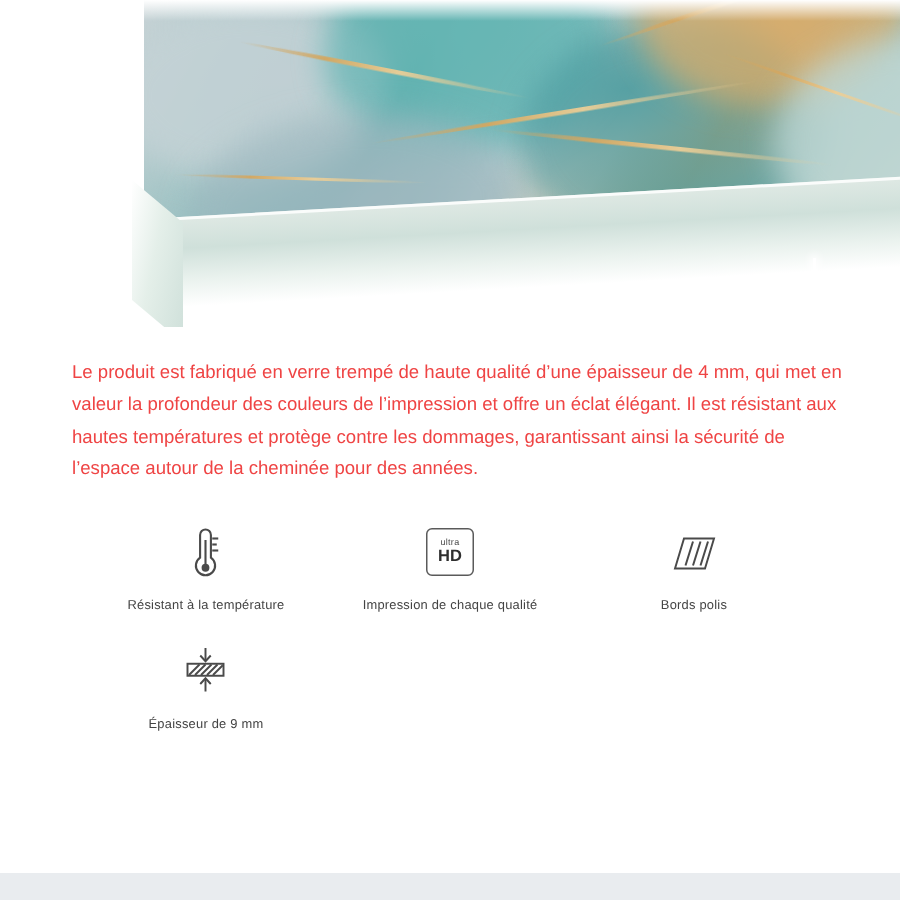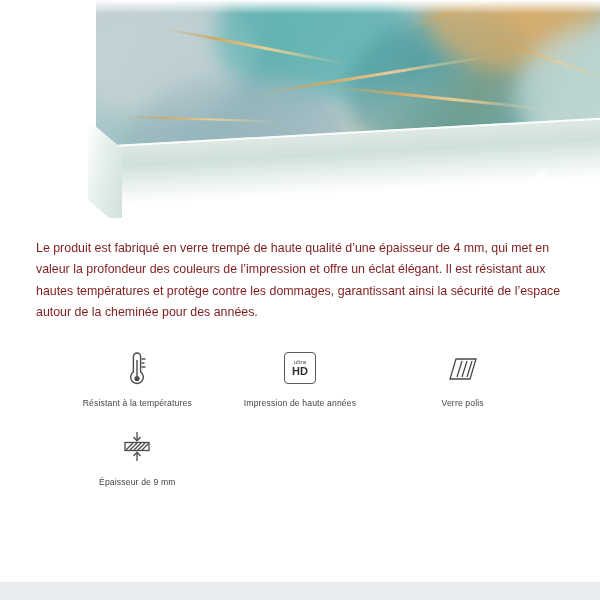--- a/index.html
+++ b/index.html
@@ -131,22 +131,23 @@
     margin: 16px 0 0 0;
     letter-spacing: 0.1px;
   }
   .headline .line2 {
     display: block;
   }
   .body-copy {
     margin-top: 20px;
     font-size: 12.4px;
     line-height: 1.72;
-    color: #7f1d1d;
+    color: #ef4444;
     max-width: 528px;
+    margin-left: 12px;
   }
 
   
   .features {
     margin-top: 22px;
     display: grid;
     grid-template-columns: repeat(3, 1fr);
     row-gap: 16px;
     padding: 0 20px;
   }
@@ -240,45 +241,45 @@
         <div class="feature-icon">
           <svg width="34" height="40" viewBox="0 0 34 40" fill="none" stroke="#4a4a4a" stroke-width="1.4">
             <path d="M17 5a3.6 3.6 0 0 1 3.6 3.6v15.2a6.4 6.4 0 1 1-7.2 0V8.6A3.6 3.6 0 0 1 17 5z"></path>
             <line x1="17" y1="12" x2="17" y2="28"></line>
             <circle cx="17" cy="30.5" r="2.6" fill="#4a4a4a" stroke="none"></circle>
             <line x1="21.5" y1="11" x2="25.5" y2="11"></line>
             <line x1="21.5" y1="15" x2="24.5" y2="15"></line>
             <line x1="21.5" y1="19" x2="25.5" y2="19"></line>
           </svg>
         </div>
-        <div class="feature-label">Résistant à la températures</div>
+        <div class="feature-label">Résistant à la température</div>
       </div>
 
       <div class="feature">
         <div class="feature-icon">
           <div class="hd-badge">
             <span class="ultra">ultra</span>
             <span class="hd">HD</span>
           </div>
         </div>
-        <div class="feature-label">Impression de haute années</div>
+        <div class="feature-label">Impression de chaque qualité</div>
       </div>
 
 
 
       <div class="feature">
         <div class="feature-icon">
           <svg width="34" height="34" viewBox="0 0 34 34" fill="none" stroke="#4a4a4a" stroke-width="1.3">
             <path d="M4 28 L24 28 L30 8 L10 8 Z" stroke-width="1.3"></path>
             <line x1="11" y1="26" x2="16" y2="10"></line>
             <line x1="16" y1="26" x2="21" y2="10"></line>
             <line x1="21" y1="26" x2="26" y2="10"></line>
           </svg>
         </div>
-        <div class="feature-label">Verre polis</div>
+        <div class="feature-label">Bords polis</div>
       </div>
 
       <div class="feature">
         <div class="feature-icon">
           <svg width="40" height="38" viewBox="0 0 40 38" fill="none" stroke="#4a4a4a" stroke-width="1.3">
             <line x1="20" y1="4" x2="20" y2="12"></line>
             <polyline points="16.5,9 20,12.8 23.5,9"></polyline>
             <rect x="8" y="14.5" width="24" height="8"></rect>
             <line x1="9" y1="22" x2="16" y2="15"></line>
             <line x1="13" y1="22" x2="20" y2="15"></line>

